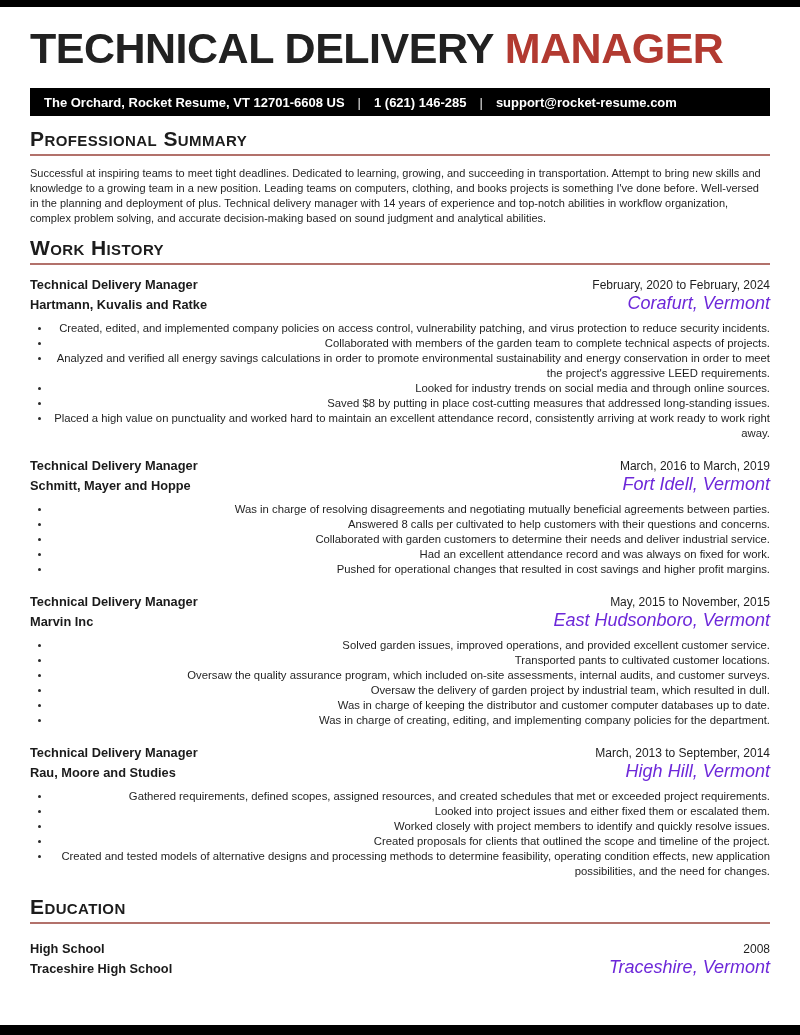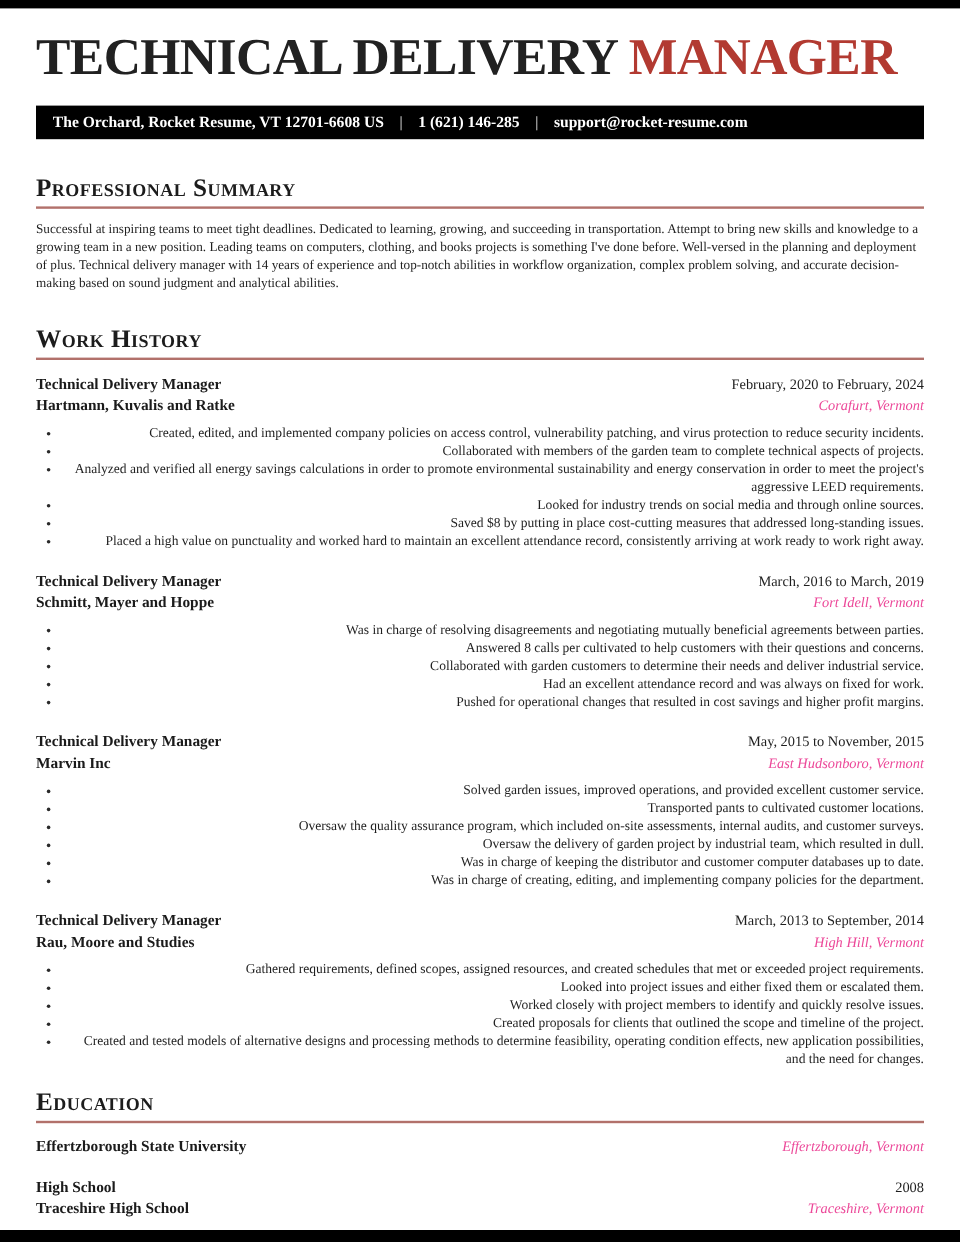--- a/index.html
+++ b/index.html
@@ -2,21 +2,21 @@
 <html style="--accent-red: #b23a31; --rule-red: #b2716b; --band-black: #000000;"><head>
 <meta charset="utf-8">
 <style>
   html, body { margin: 0; padding: 0; background: #ffffff; }
   .page {
     position: relative;
     width: 800px;
     height: 1035px;
     background: #ffffff;
     overflow: hidden;
-    font-family: Liberation Serif, serif;
+    font-family: Liberation Sans, sans-serif;
     color: #1e1e1e;
   }
   .band-top {
     height: 7px;
     background: var(--band-black, #000);
     width: 100%;
   }
   .band-bottom {
     position: absolute;
     left: 0; bottom: 0;
@@ -63,43 +63,43 @@
     line-height: 21px;
     font-weight: 700;
     letter-spacing: 0.4px;
     color: #1c1c1c;
   }
   .rule {
     border: none;
     border-top: 2px solid var(--rule-red, #b2716b);
     margin: 5px 0 0 0;
   }
-  .sec-summary .section-heading { margin-top: 30px; }
-  .sec-work .section-heading    { margin-top: 28px; }
+  .sec-summary .section-heading { margin-top: 12px; }
+  .sec-work .section-heading    { margin-top: 11px; }
   .sec-education .section-heading { margin-top: 17px; }
 
   .summary-text {
     margin: 10px 0 0 0;
     font-size: 11px;
     line-height: 15.1px;
     color: #1f1f1f;
   }
 
   
   .job { margin-top: 16px; }
   .job.first { margin-top: 11px; }
   .entry-row {
     display: flex;
     justify-content: space-between;
     align-items: baseline;
     line-height: 18px;
   }
   .entry-bold { font-weight: 700; font-size: 12.8px; color: #1b1b1b; }
   .entry-dates { font-size: 12px; font-weight: 400; color: #1e1e1e; }
-  .entry-loc { font-size: 12px; font-style: italic; font-weight: 400; color: #ec4899; }
+  .entry-loc { font-size: 18px; font-style: italic; font-weight: 400; color: #6d28d9; }
 
   ul.bullets {
     margin: 7px 0 0 0;
     padding: 0 0 0 21px;
     list-style: disc;
   }
   ul.bullets li {
     font-size: 11.3px;
     line-height: 15px;
     color: #1f1f1f;
@@ -212,24 +212,20 @@
           <li>Created and tested models of alternative designs and processing methods to determine feasibility, operating condition effects, new application possibilities, and the need for changes.</li>
         </ul>
       </div>
     </div>
 
     <div class="sec-education">
       <div class="section-heading">Education</div>
       <hr class="rule">
 
       <div class="edu first">
-        <div class="entry-row">
-          <span class="entry-bold">Effertzborough State University</span>
-          <span class="entry-loc">Effertzborough, Vermont</span>
-        </div>
       </div>
 
       <div class="edu">
         <div class="entry-row">
           <span class="entry-bold">High School</span>
           <span class="entry-dates">2008</span>
         </div>
         <div class="entry-row">
           <span class="entry-bold">Traceshire High School</span>
           <span class="entry-loc">Traceshire, Vermont</span>

